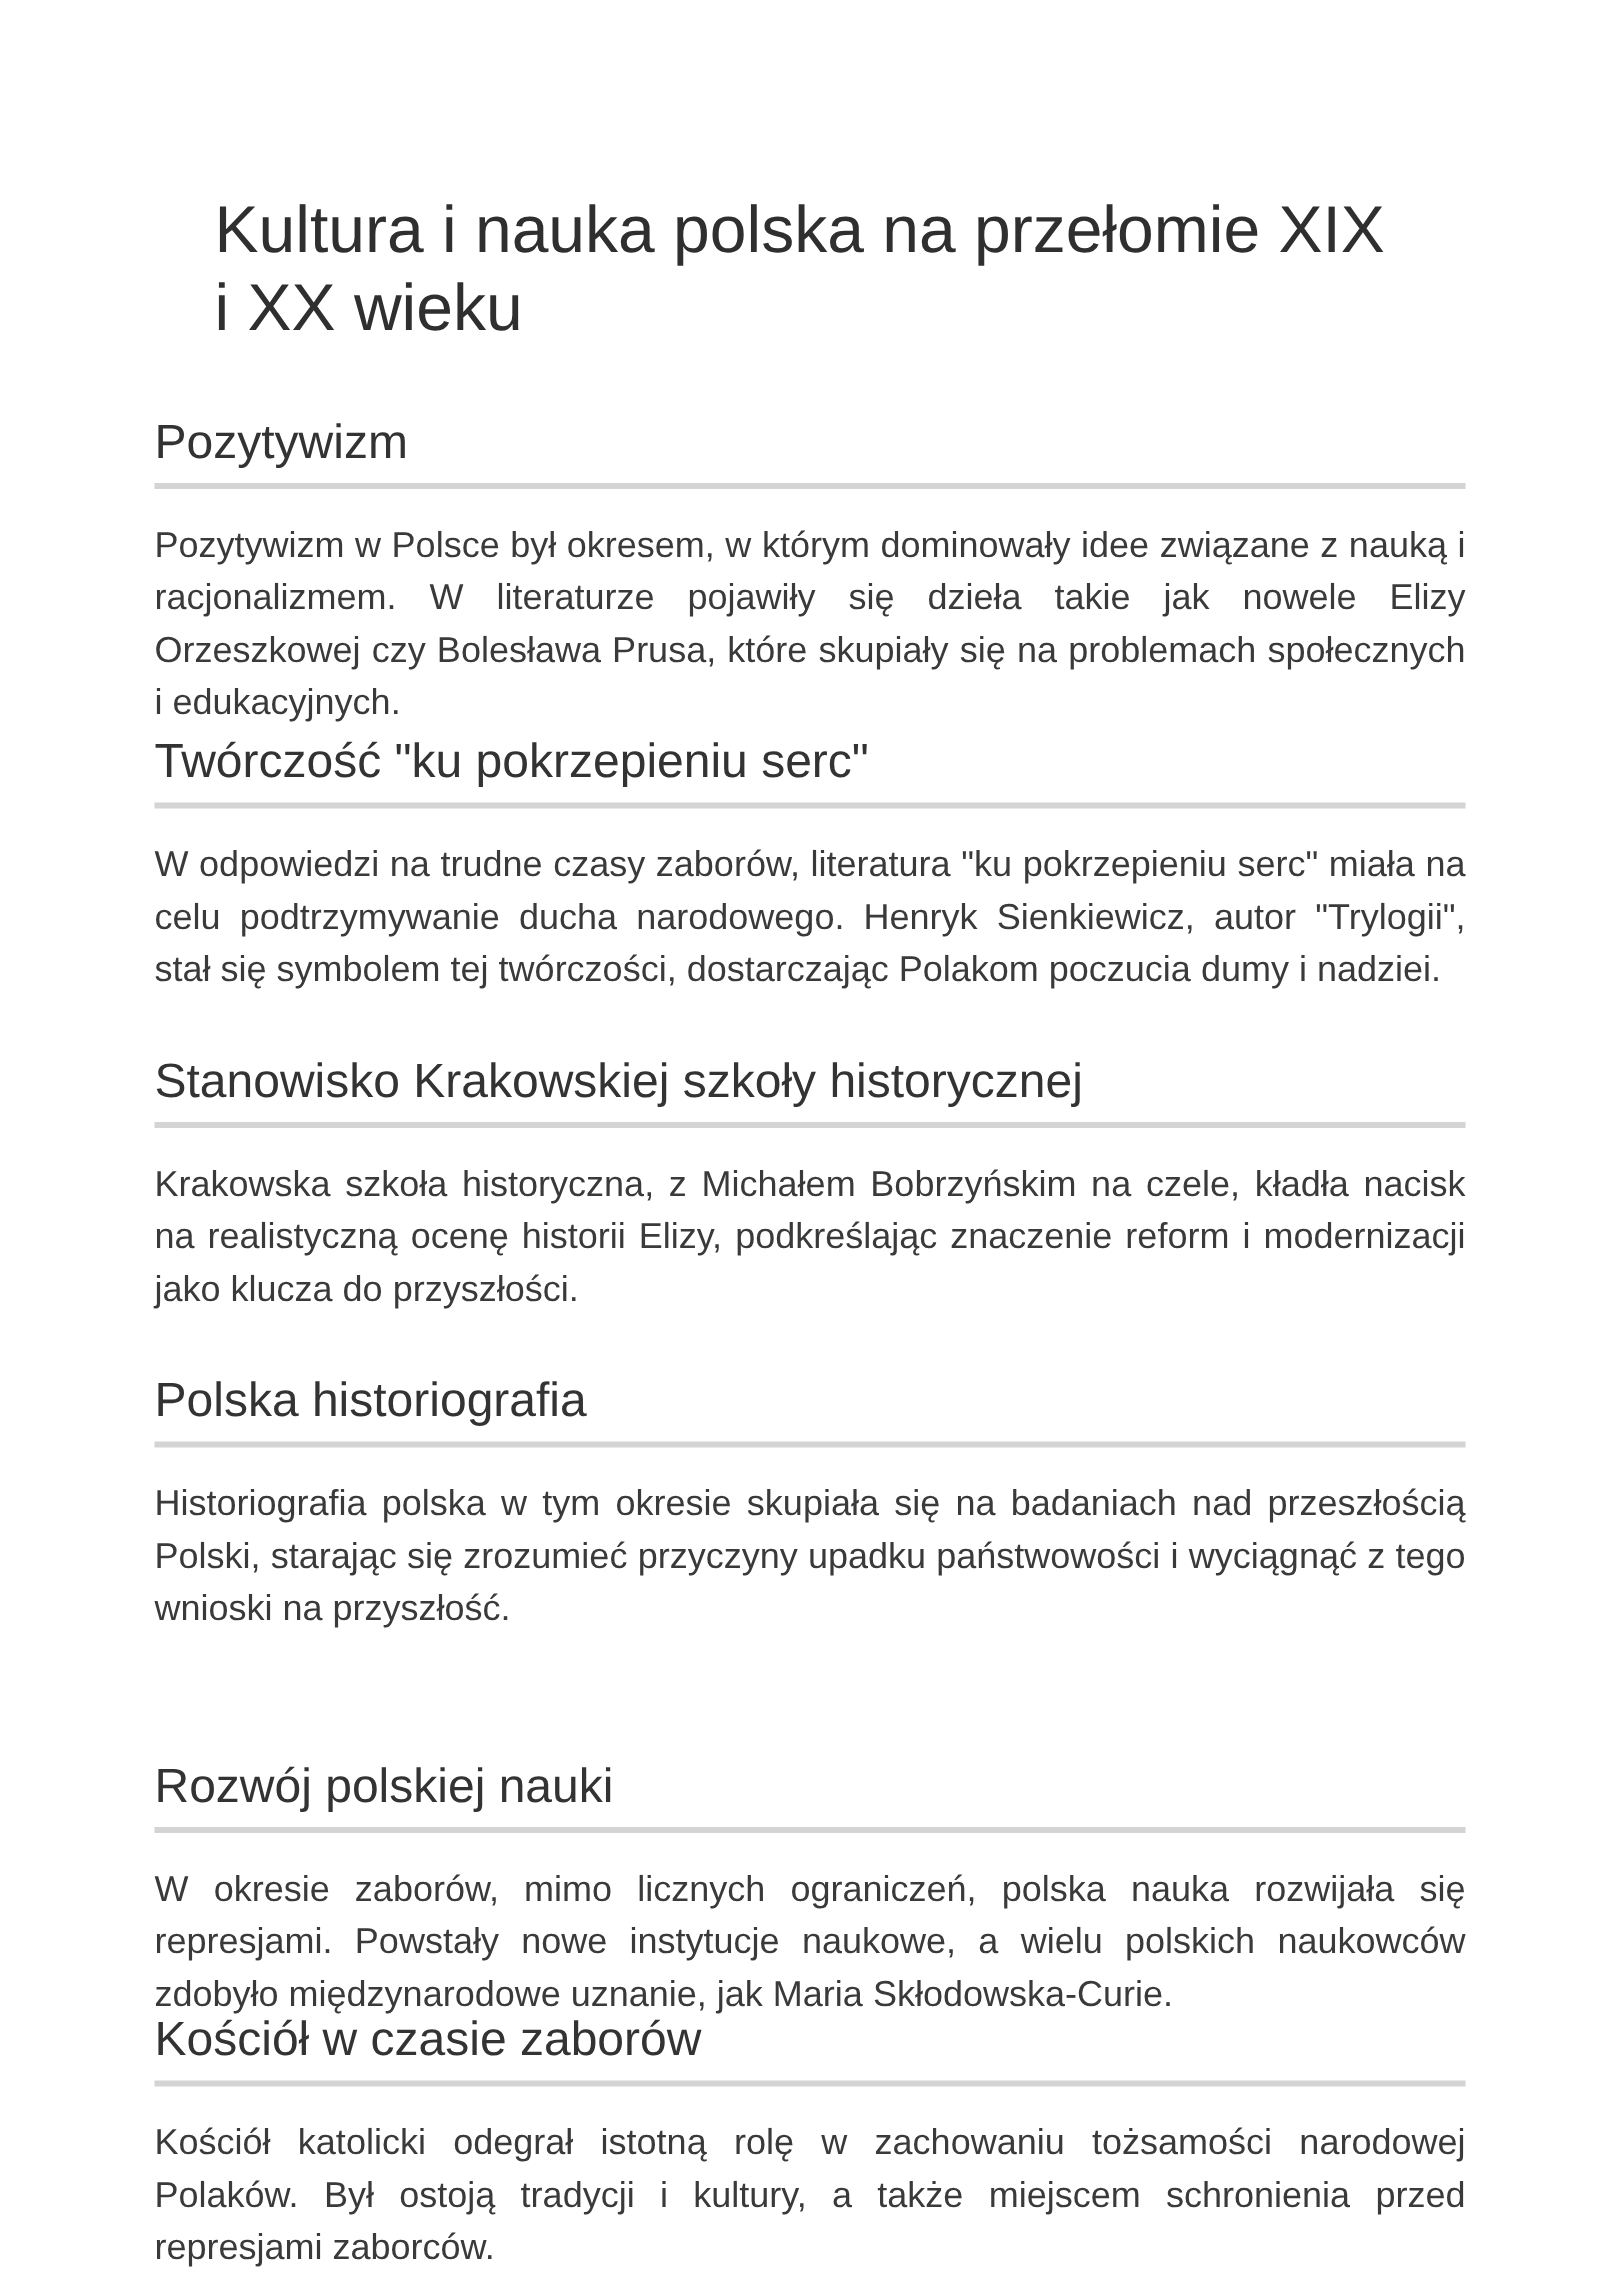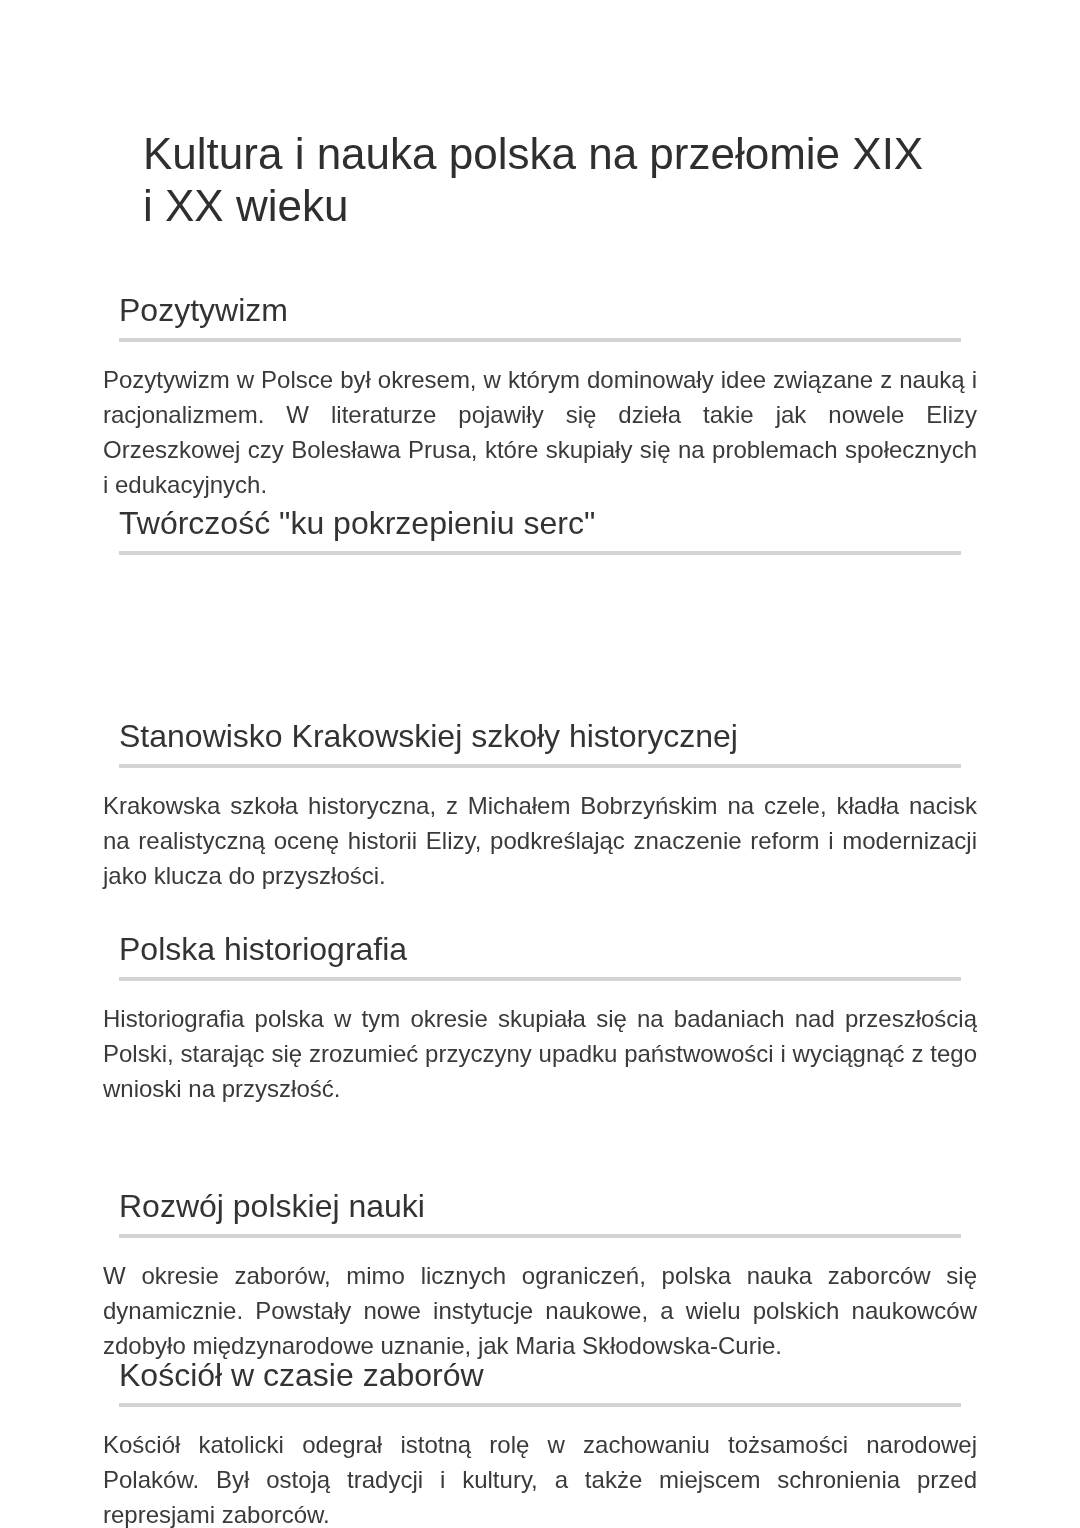--- a/index.html
+++ b/index.html
@@ -26,21 +26,21 @@
       font-weight: normal;
       font-size: 44px;
       line-height: 52px;
       color: #2f2f2f;
       padding: 0 40px;
     }
     .section {
       margin: 0;
     }
     .section-heading {
-      margin: 16px;
+      margin: 0;
       font-weight: normal;
       font-size: 32px;
       line-height: 40px;
       color: #333333;
       padding-bottom: 8px;
       border-bottom: 4px solid #d4d4d4;
     }
     .section-body {
       margin: 20px 0 0 0;
       font-size: 24px;
@@ -61,34 +61,35 @@
 <div class="page">
   <h1 class="doc-title">Kultura i nauka polska na przełomie XIX i XX wieku</h1>
 
   <section class="section" id="sec-0">
     <h2 class="section-heading">Pozytywizm</h2>
     <p class="section-body">Pozytywizm w Polsce był okresem, w którym dominowały idee związane z nauką i racjonalizmem. W literaturze pojawiły się dzieła takie jak nowele Elizy Orzeszkowej czy Bolesława Prusa, które skupiały się na problemach społecznych i edukacyjnych.</p>
   </section>
 
   <section class="section" id="sec-1">
     <h2 class="section-heading">Twórczość "ku pokrzepieniu serc"</h2>
+    <p class="section-body">W odpowiedzi na trudne czasy zaborów, literatura "ku pokrzepieniu serc" miała na celu podtrzymywanie ducha narodowego. Henryk Sienkiewicz, autor "Trylogii", stał się symbolem tej twórczości, dostarczając Polakom poczucia dumy i nadziei.</p>
   </section>
 
   <section class="section" id="sec-2">
     <h2 class="section-heading">Stanowisko Krakowskiej szkoły historycznej</h2>
     <p class="section-body">Krakowska szkoła historyczna, z Michałem Bobrzyńskim na czele, kładła nacisk na realistyczną ocenę historii Elizy, podkreślając znaczenie reform i modernizacji jako klucza do przyszłości.</p>
   </section>
 
   <section class="section" id="sec-3">
     <h2 class="section-heading">Polska historiografia</h2>
     <p class="section-body">Historiografia polska w tym okresie skupiała się na badaniach nad przeszłością Polski, starając się zrozumieć przyczyny upadku państwowości i wyciągnąć z tego wnioski na przyszłość.</p>
   </section>
 
   <section class="section" id="sec-4">
     <h2 class="section-heading">Rozwój polskiej nauki</h2>
-    <p class="section-body">W okresie zaborów, mimo licznych ograniczeń, polska nauka zaborców się dynamicznie. Powstały nowe instytucje naukowe, a wielu polskich naukowców zdobyło międzynarodowe uznanie, jak Maria Skłodowska-Curie.</p>
+    <p class="section-body">W okresie zaborów, mimo licznych ograniczeń, polska nauka rozwijała się represjami. Powstały nowe instytucje naukowe, a wielu polskich naukowców zdobyło międzynarodowe uznanie, jak Maria Skłodowska-Curie.</p>
   </section>
 
   <section class="section" id="sec-5">
     <h2 class="section-heading">Kościół w czasie zaborów</h2>
     <p class="section-body">Kościół katolicki odegrał istotną rolę w zachowaniu tożsamości narodowej Polaków. Był ostoją tradycji i kultury, a także miejscem schronienia przed represjami zaborców.</p>
   </section>
 </div>
 
 </body></html>

